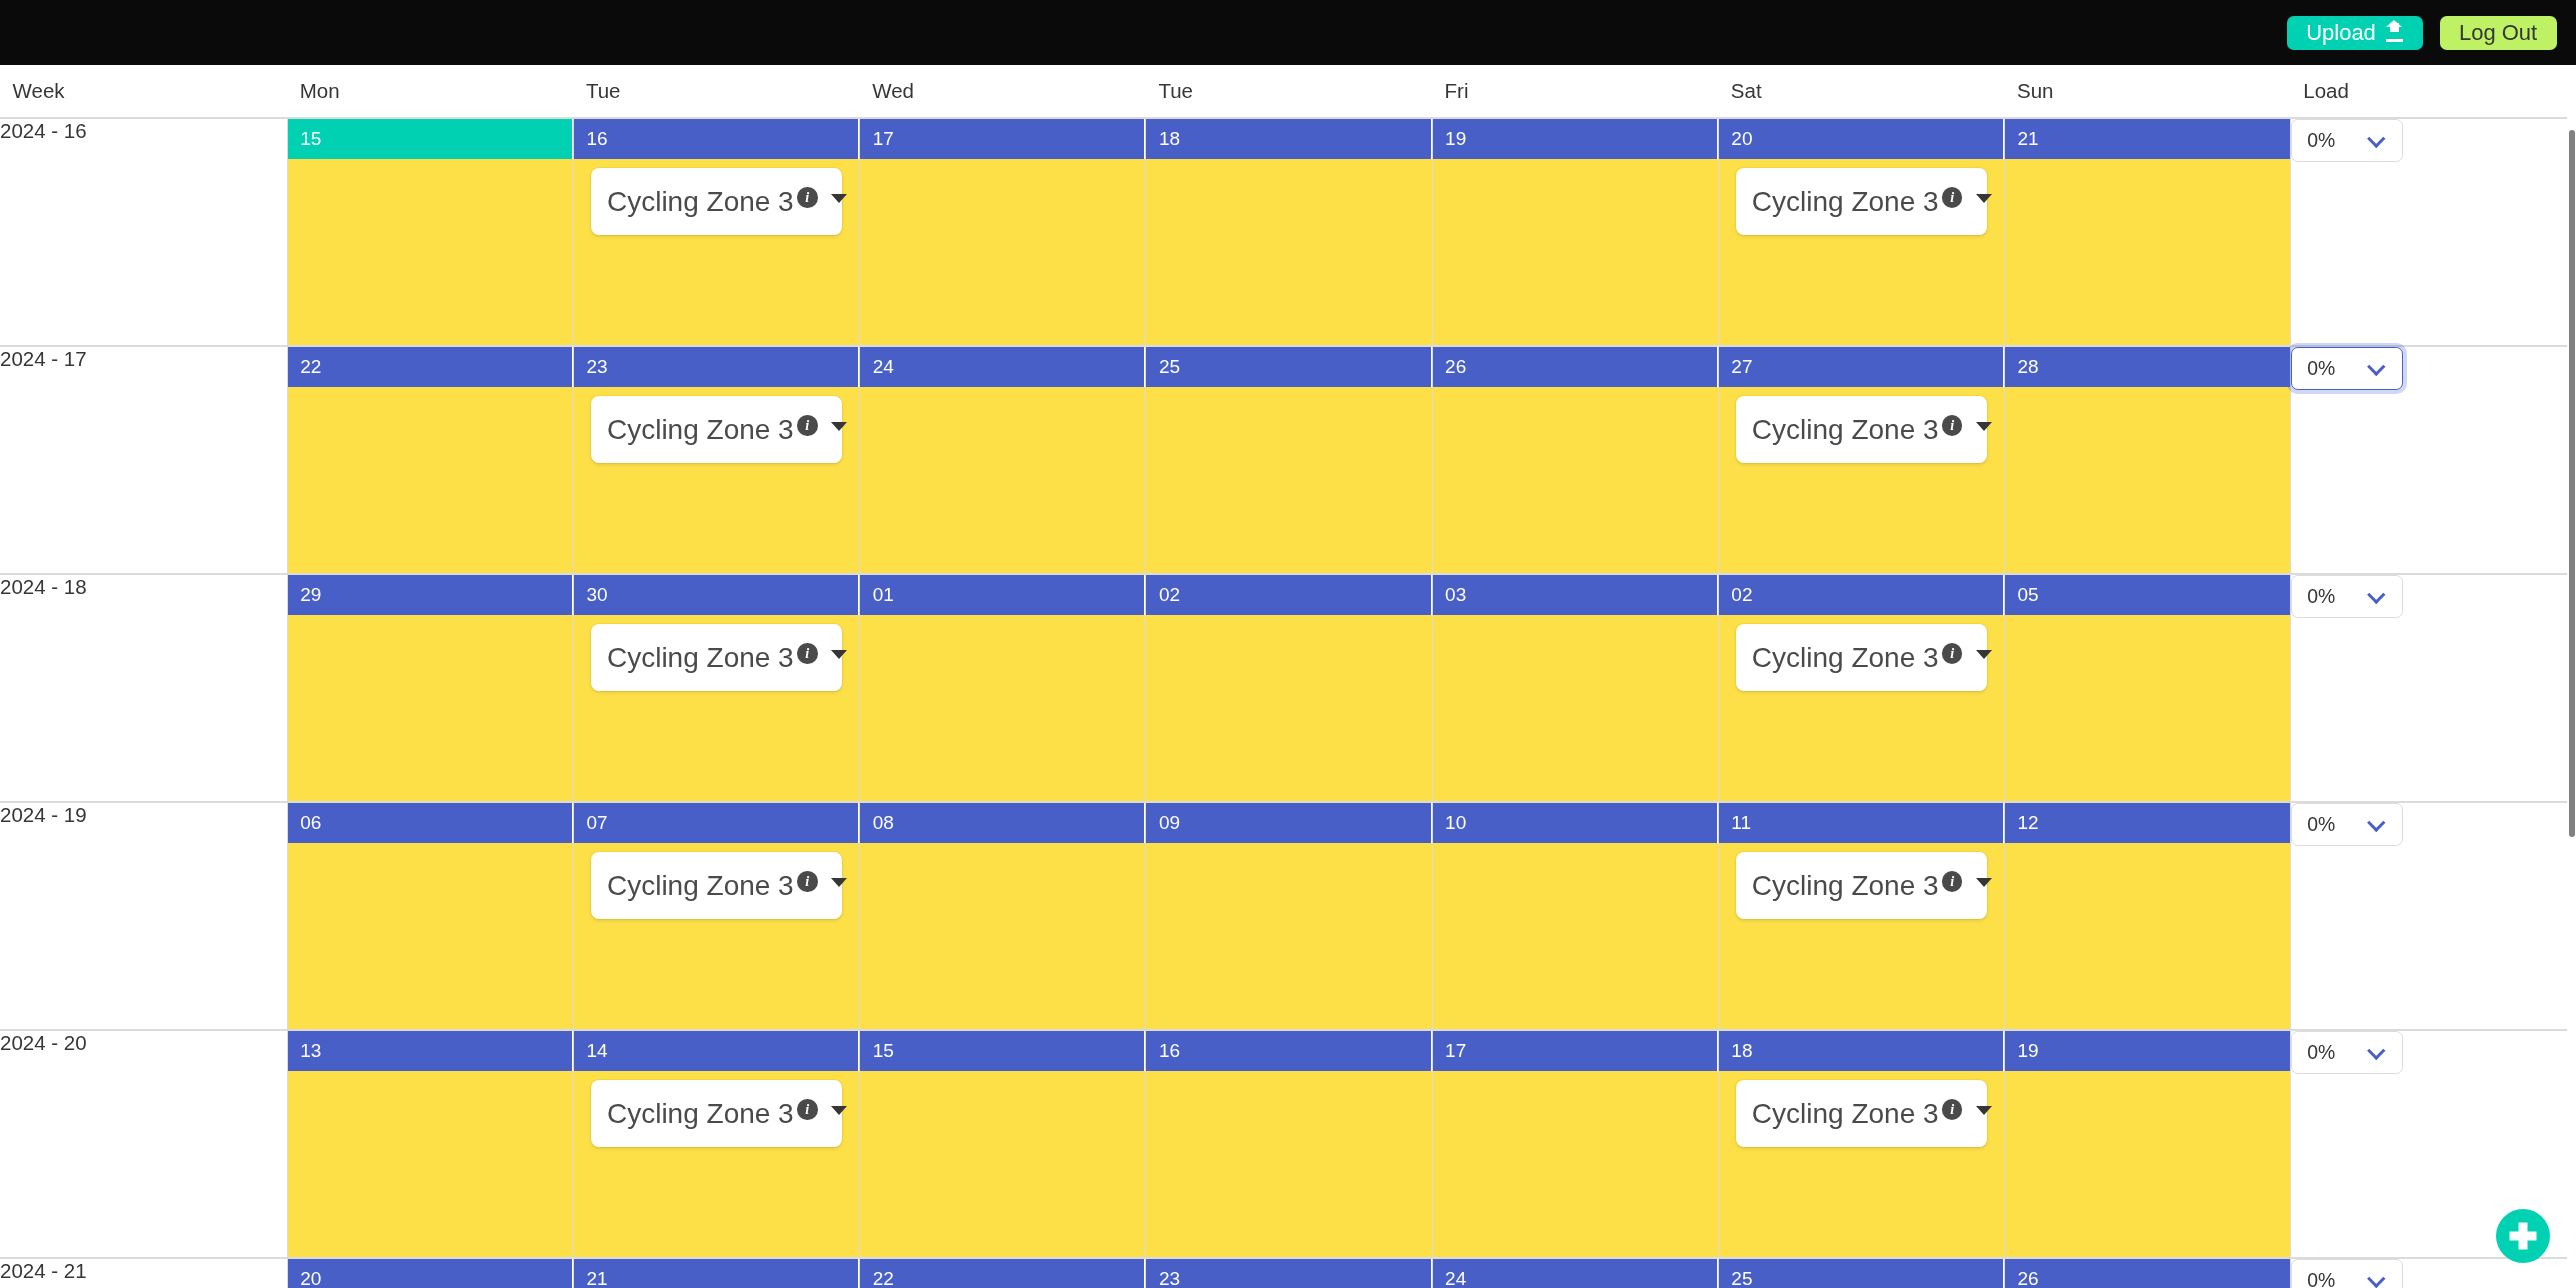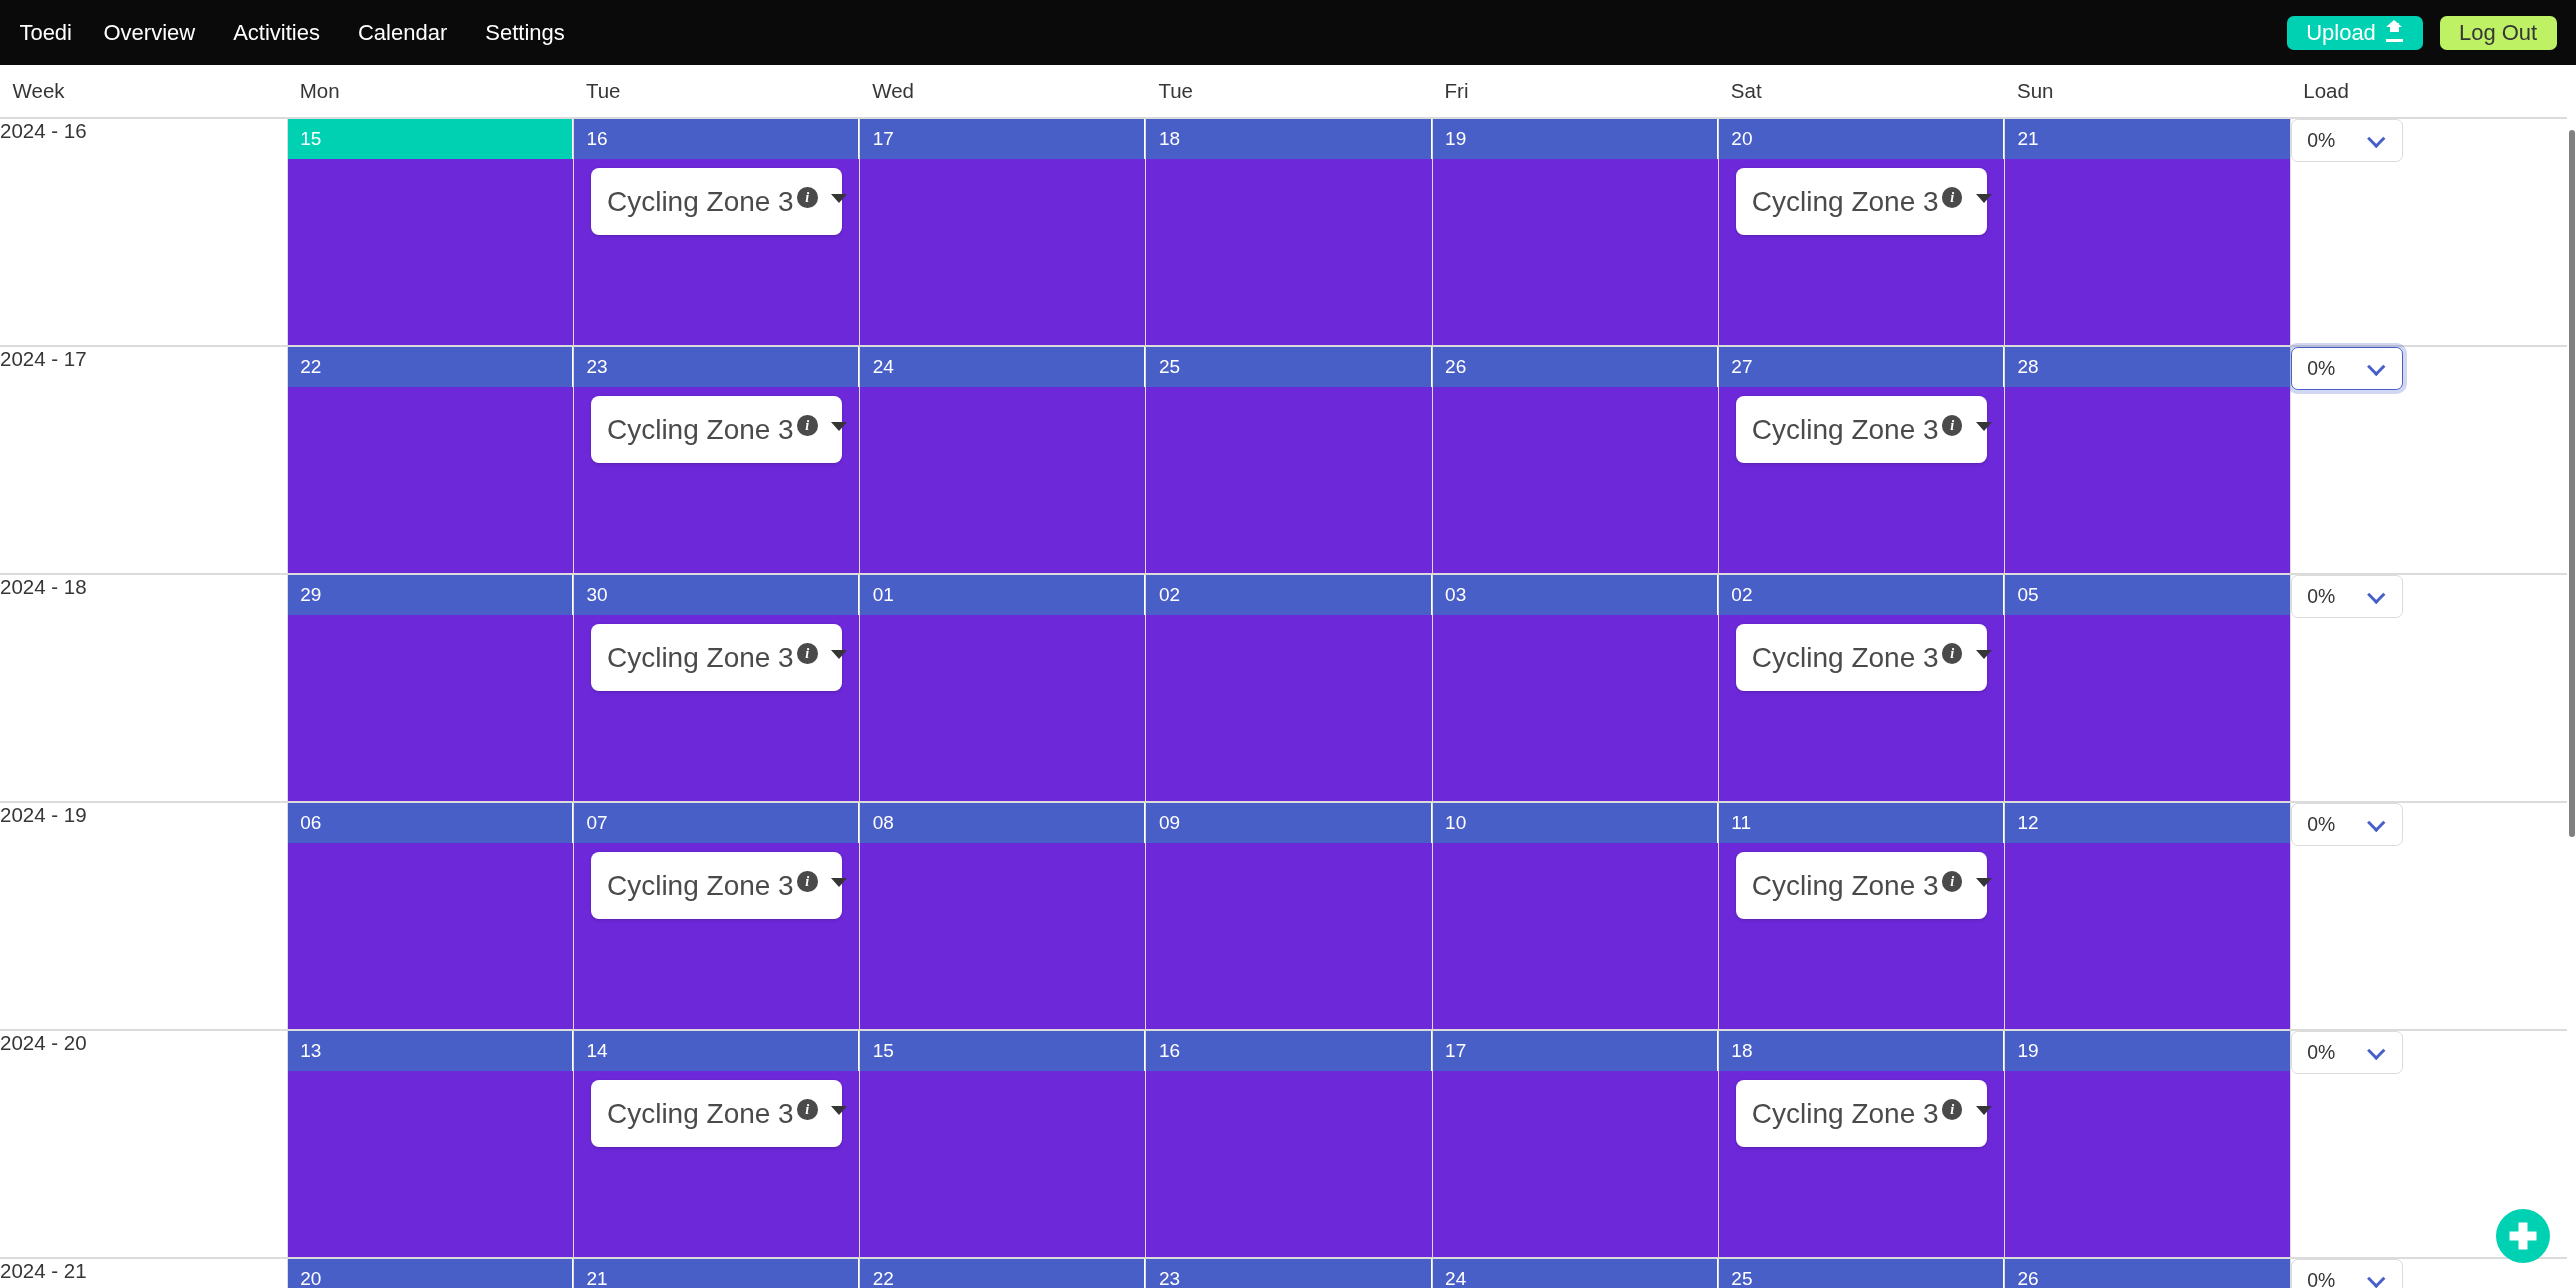--- a/index.html
+++ b/index.html
@@ -100,21 +100,21 @@
   td.week-label {
     padding-left: 12.5px;
     padding-top: 18px;
     font-size: 20.5px;
     color: #363636;
     background: #fff;
     border-right: 1.1px solid #dbdbdb;
   }
   td.day-cell {
     position: relative;
-    background: #6d28d9;
+    background: #fde047;
     border-right: 1.1px solid #dbdbdb;
   }
   td.day-cell:first-of-type { border-left: 0; }
   .date-band {
     height: 40px;
     background: #485fc7;
     color: #ffffff;
     font-size: 19px;
     display: flex;
     align-items: center;
@@ -234,27 +234,20 @@
     top: 0; right: 1.1px;
     width: 6.3px; height: 707px;
     background: #808080;
     border-radius: 3.4px;
   }
 </style>
 </head>
 <body>
 
 <div class="navbar">
-  <div class="nav-left">
-    <div class="nav-item nav-brand">Toedi</div>
-    <div class="nav-item">Overview</div>
-    <div class="nav-item">Activities</div>
-    <div class="nav-item">Calendar</div>
-    <div class="nav-item">Settings</div>
-  </div>
   <div class="nav-right">
     <button class="btn btn-upload">
       <span>Upload</span>
       <span class="upload-ico">
           <span class="upload-bar"></span>
         </span>
     </button>
     <button class="btn btn-logout">Log Out</button>
   </div>
 </div>

